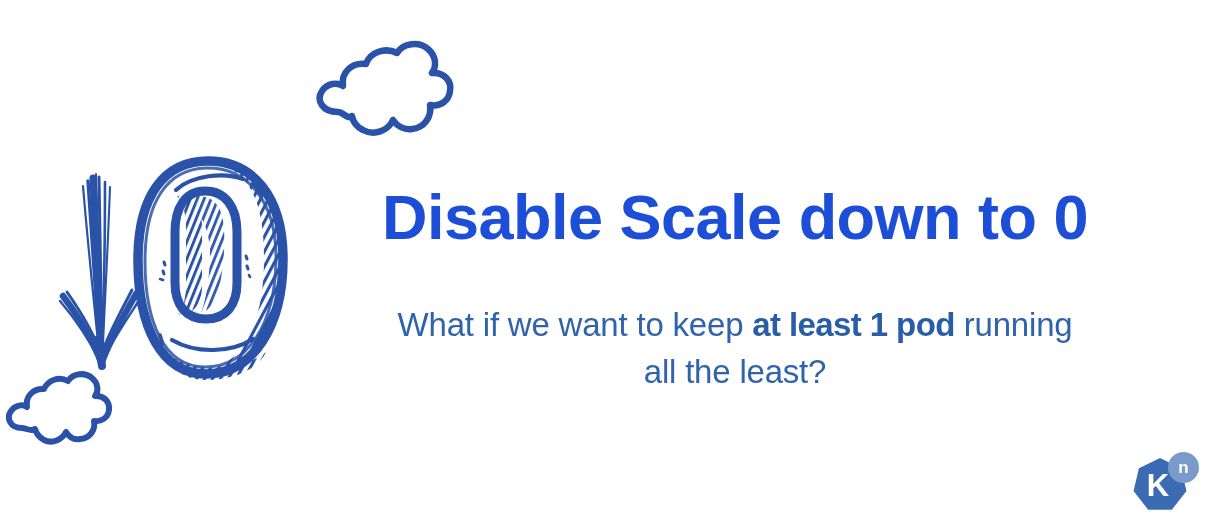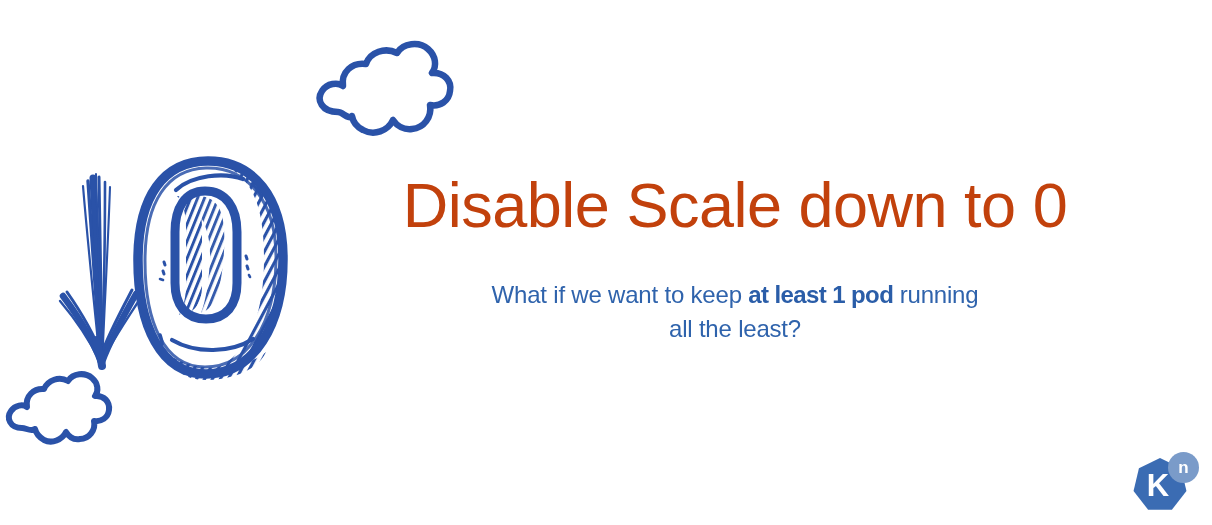--- a/index.html
+++ b/index.html
@@ -34,30 +34,30 @@
   .text-block {
     position: absolute;
     left: 360px;
     top: 170px;
     width: 750px;
     text-align: center;
   }
   .title {
     font-family: "Liberation Sans", sans-serif;
     font-size: 63px;
-    font-weight: 400;
+    font-weight: 700;
     line-height: 1.0;
-    color: #c2410c;
+    color: #1d4ed8;
     letter-spacing: -0.5px;
     white-space: nowrap;
-    margin: 4px;
+    margin: 16px;
   }
   .subtitle {
     font-family: "Liberation Sans", sans-serif;
-    font-size: 24px;
+    font-size: 33px;
     font-weight: 400;
     line-height: 1.42;
     color: #2f63ac;
     letter-spacing: -0.2px;
     margin: 0;
     padding-top: 37px;
   }
   .subtitle .strong {
     font-weight: 700;
     color: #2a5da8;

